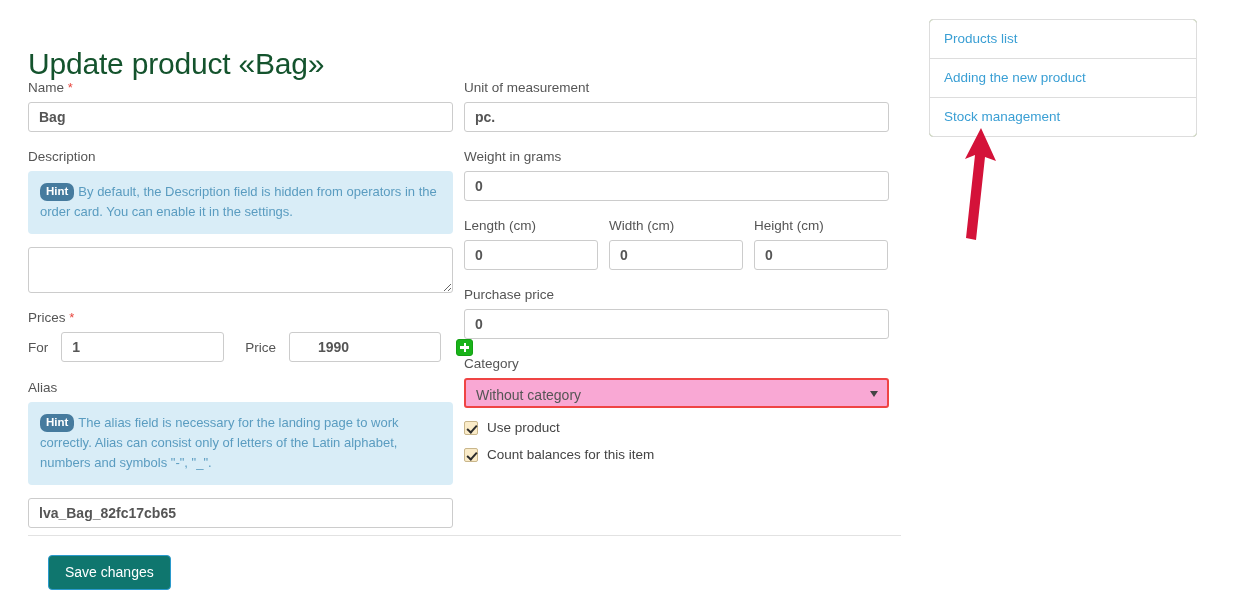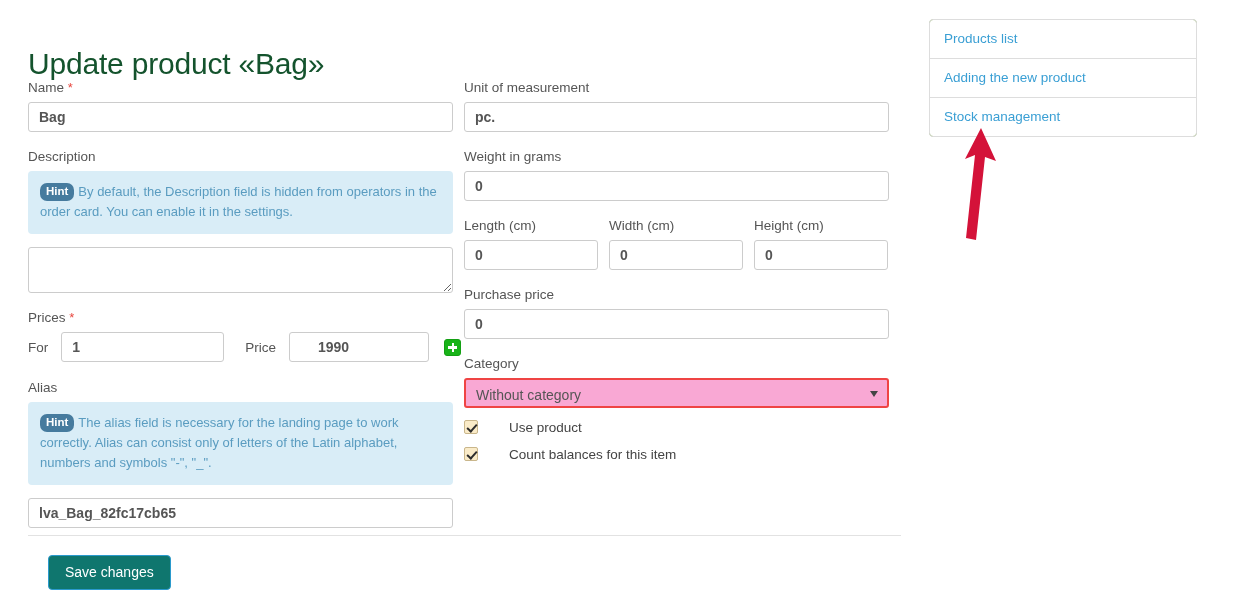--- a/index.html
+++ b/index.html
@@ -101,21 +101,21 @@
     gap: 7px;
   }
   .inline-label {
     font-size: 13.5px;
     color: #555555;
     margin-right: 6px;
     white-space: nowrap;
   }
   .inline-label.second { margin-left: 14px; }
   .price-qty   { width: 163px; }
-  .price-value { width: 140px; padding-left: 28px; }
+  .price-value { width: 152px; padding-left: 28px; }
 
   .add-price-btn {
     width: 17px; height: 17px;
     margin-left: 8px;
     background: #19b319;
     border: 1px solid #13a013;
     border-radius: 3px;
     position: relative;
     cursor: pointer;
     flex: 0 0 auto;
@@ -156,23 +156,22 @@
     width: 0; height: 0;
     border-left: 4.5px solid transparent;
     border-right: 4.5px solid transparent;
     border-top: 6px solid #444444;
     pointer-events: none;
   }
 
   
   .cb-row {
     display: flex;
-    align-items: flex-start;
+    align-items: center;
     margin-top: 12px;
-    gap: 22px;
   }
   .cb-box {
     width: 14px; height: 14px;
     background: #faebc8;
     border: 1px solid #c9b68b;
     border-radius: 2px;
     position: relative;
     flex: 0 0 auto;
     cursor: pointer;
   }

